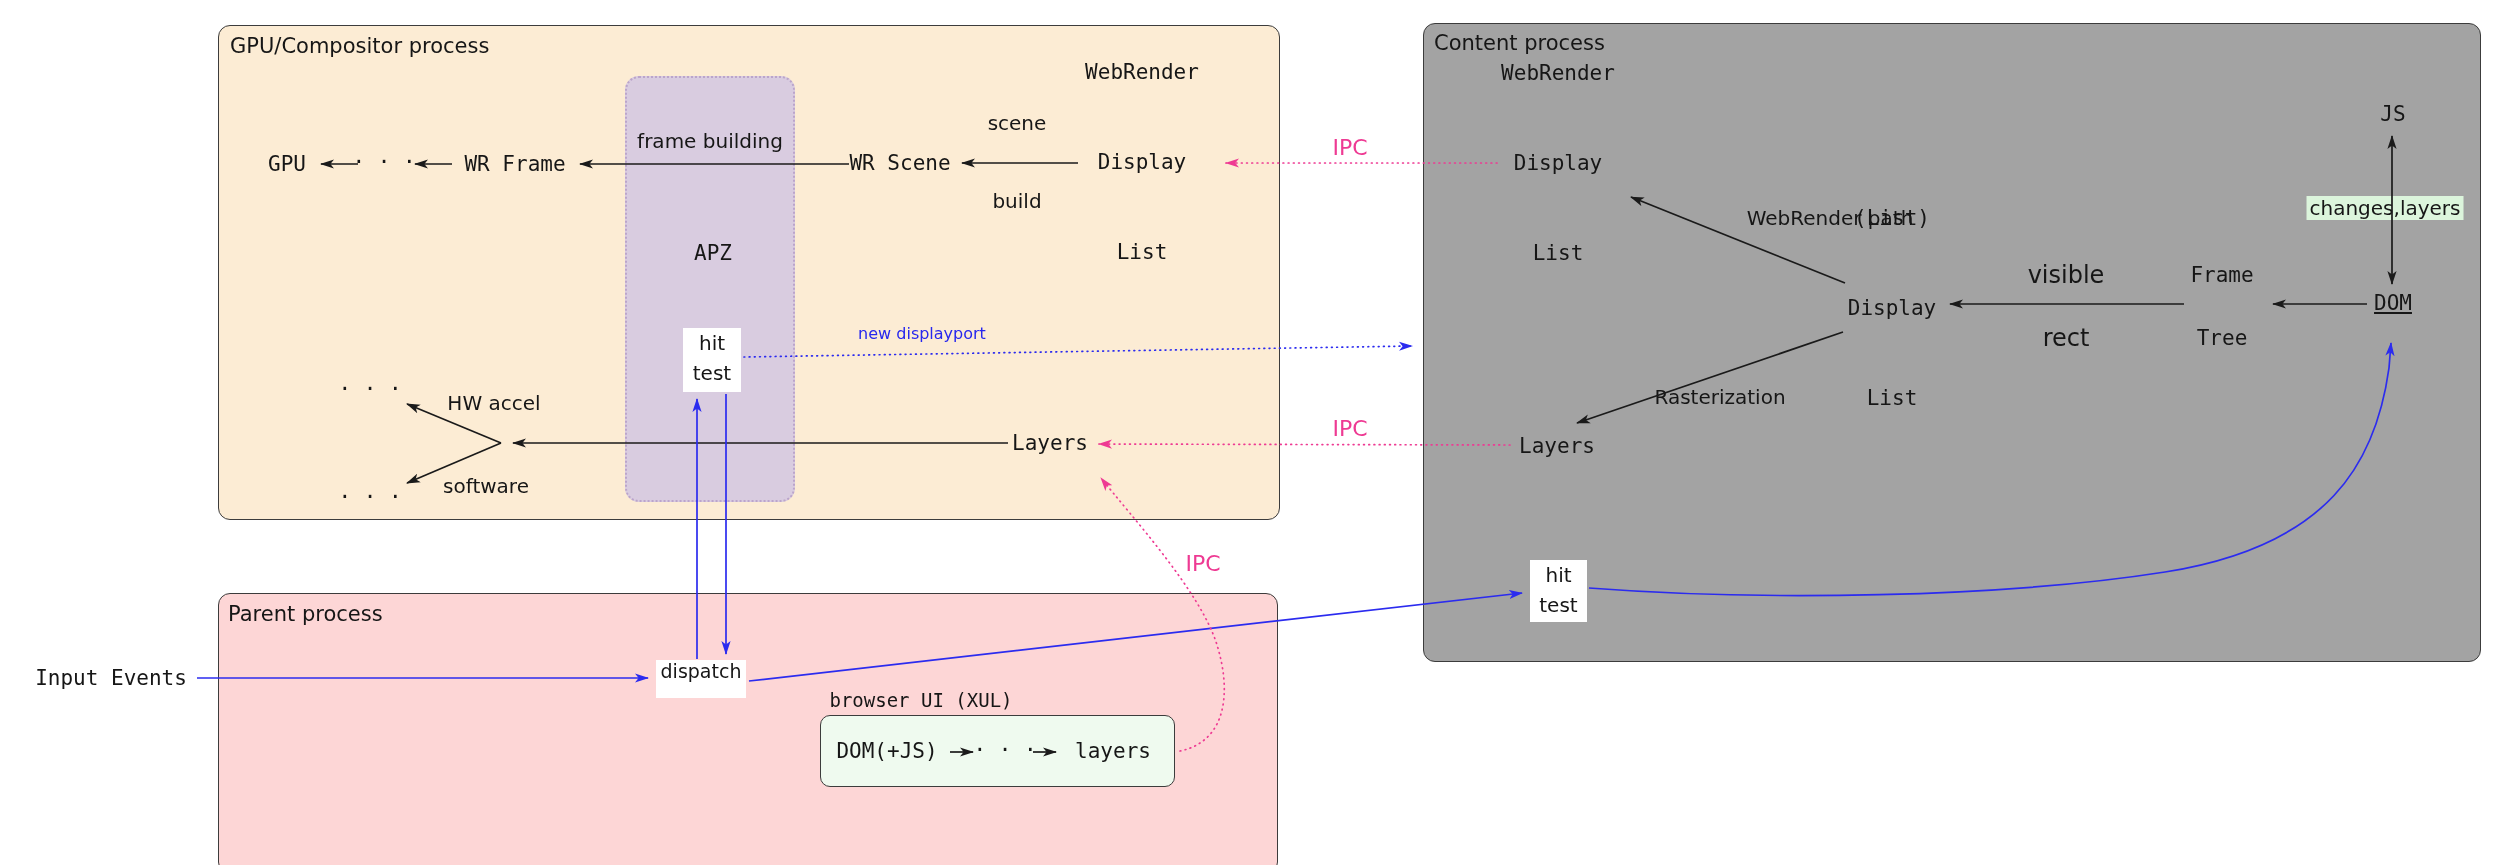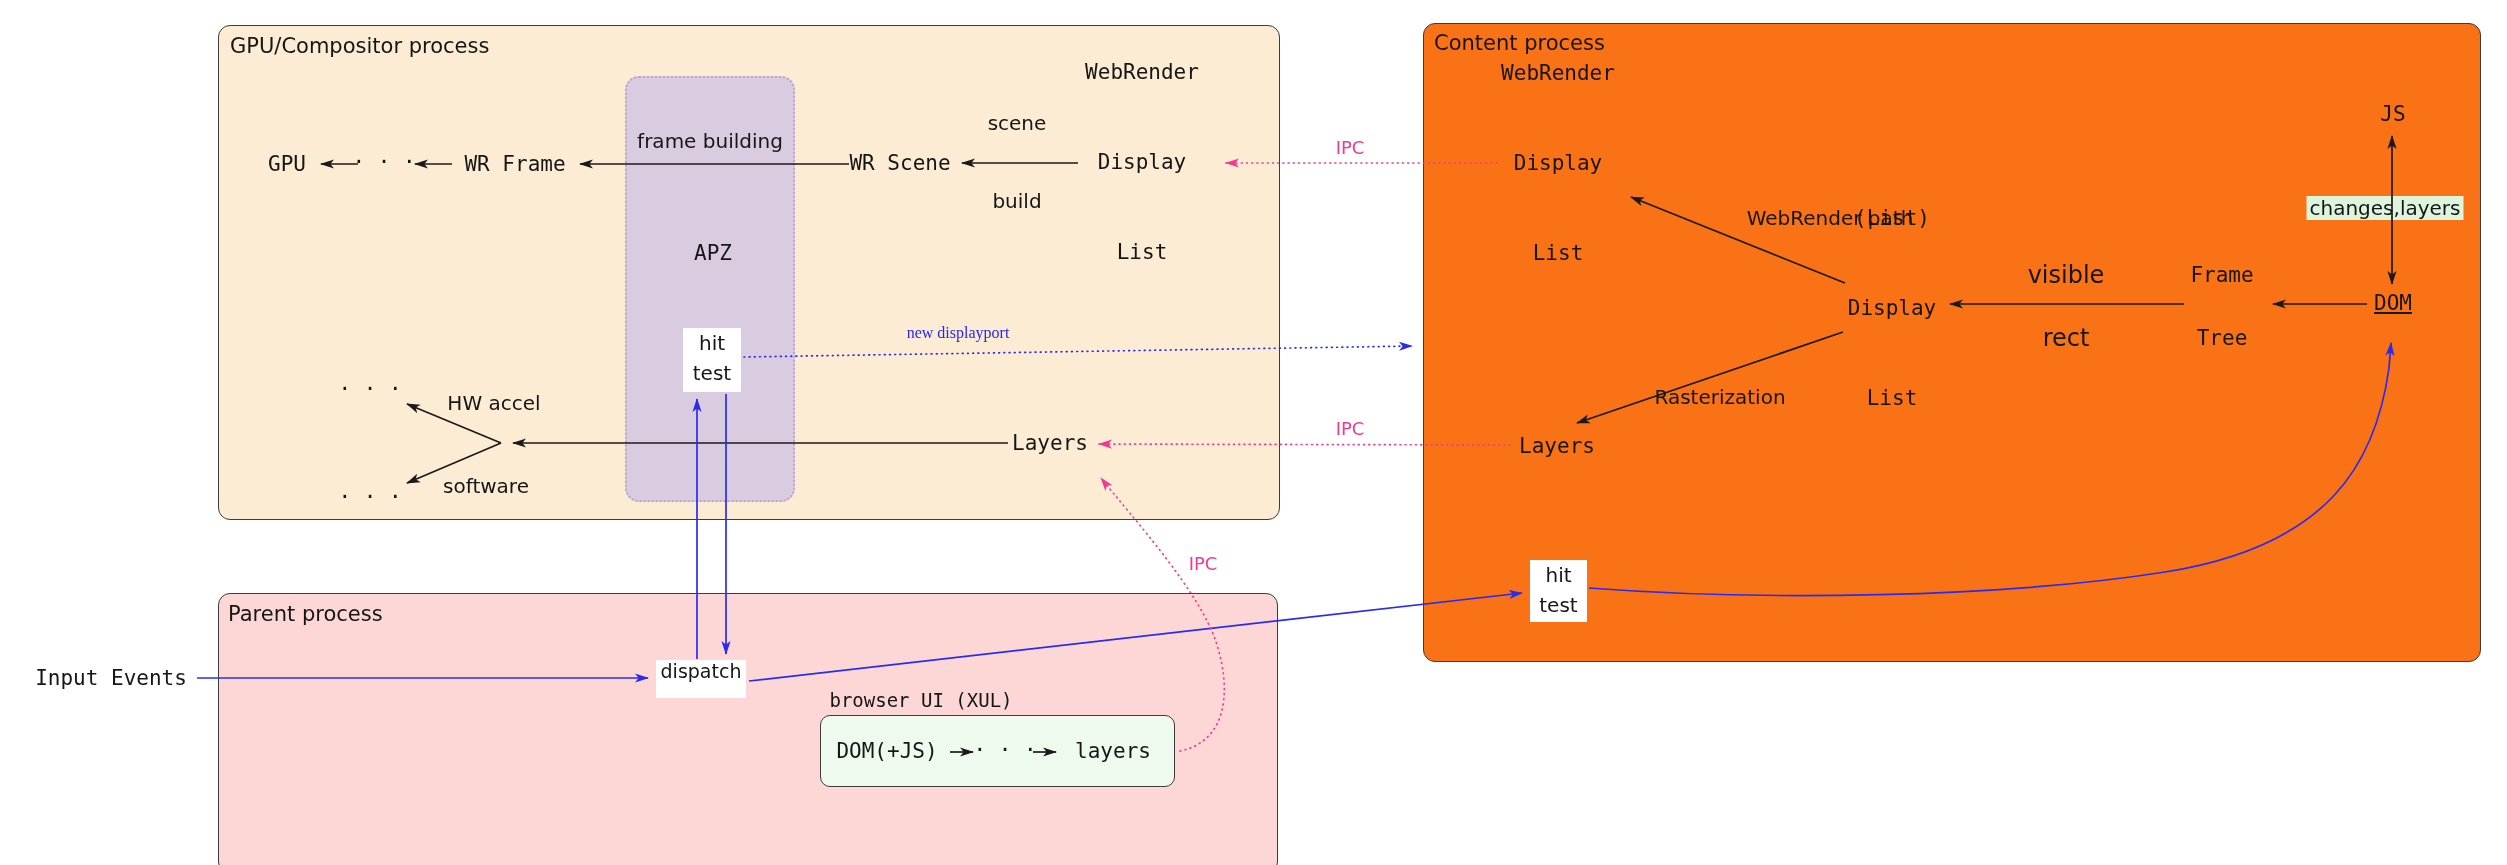--- a/index.html
+++ b/index.html
@@ -1,36 +1,36 @@
 <!DOCTYPE html>
 <html><head>
 <meta charset="utf-8">
 <style>
   html,body{margin:0;padding:0;background:#ffffff;}
   #canvas{position:relative;width:2507px;height:865px;background:#ffffff;overflow:hidden;
           font-family:"DejaVu Sans","Liberation Sans",sans-serif;color:#161616;}
   .procbox{position:absolute;border:1.6px solid #3c3c3c;border-radius:12px;box-sizing:border-box;}
   .box-gpu{left:218px;top:25px;width:1062px;height:495px;background:#fcecd4;}
   .box-parent{left:218px;top:593px;width:1060px;height:281px;background:#fdd6d6;}
-  .box-content{left:1423px;top:23px;width:1058px;height:639px;background:#f97316;}
+  .box-content{left:1423px;top:23px;width:1058px;height:639px;background:#a3a3a3;}
   .box-apz{position:absolute;left:625px;top:76px;width:170px;height:426px;background:#d9cce0;
            border:2px dotted rgba(162,132,186,.55);border-radius:14px;box-sizing:border-box;}
   .box-browser-ui{position:absolute;left:820px;top:715px;width:355px;height:72px;background:#effaef;
            border:1.6px solid #3c3c3c;border-radius:10px;box-sizing:border-box;}
   .box-title{position:absolute;font-size:21px;white-space:pre;}
   .node{position:absolute;transform:translate(-50%,-50%);text-align:center;white-space:pre;}
   .mono{font-family:"DejaVu Sans Mono","Liberation Mono",monospace;font-size:21px;}
   .sans{font-family:"DejaVu Sans","Liberation Sans",sans-serif;font-size:20px;}
   .lh30{line-height:30px;}
   .lh26{line-height:26px;}
   .lh21{line-height:21px;}
   .whitebox{position:absolute;background:#ffffff;display:flex;flex-direction:column;
             align-items:center;box-sizing:border-box;}
   .blue{color:#2727ee;}
-  .pink{color:#ee3a93;font-size:18px;}
+  .pink{color:#ee3a93;font-size:22px;}
   .small{font-size:16px;}
   .greenbg{background:#dcf5dc;padding:0 3px;}
   svg.overlay{position:absolute;left:0;top:0;pointer-events:none;}
   .stroke-black{stroke:#1a1a1a;stroke-width:1.7;fill:none;}
   .stroke-blue{stroke:#2b2bef;stroke-width:1.7;fill:none;}
   .stroke-pink{stroke:#ee3a93;stroke-width:1.7;fill:none;}
   .dotted{stroke-dasharray:0.8 4.4;stroke-linecap:round;}
 </style>
 </head>
 <body>
@@ -109,21 +109,21 @@
   <div class="node mono" style="left:1557px;top:446px;">Layers</div>
   <div class="whitebox sans lh30" style="left:1530px;top:560px;width:57px;height:62px;">
     <div>hit</div>
     <div>test</div>
   </div>
 
   <div class="node mono" style="left:111px;top:678px;">Input Events</div>
   <div class="node sans pink" style="left:1350px;top:147px;">IPC</div>
   <div class="node sans pink" style="left:1350px;top:428px;">IPC</div>
   <div class="node sans pink" style="left:1203px;top:563px;">IPC</div>
-  <div class="node sans blue small" style="left:958px;top:333px;font-family:Liberation Serif, serif;">new displayport</div>
+  <div class="node sans blue small" style="left:922px;top:333px;">new displayport</div>
 
   <svg class="overlay" width="2507" height="865" viewBox="0 0 2507 865">
     <defs>
       <marker id="mk-black" viewBox="0 0 14 10" markerWidth="14" markerHeight="10" refX="13" refY="5" orient="auto-start-reverse" markerUnits="userSpaceOnUse">
         <path d="M0,0.4 L14,5 L0,9.6 L3.6,5 Z" fill="#1a1a1a"></path>
       </marker>
       <marker id="mk-blue" viewBox="0 0 14 10" markerWidth="14" markerHeight="10" refX="13" refY="5" orient="auto-start-reverse" markerUnits="userSpaceOnUse">
         <path d="M0,0.4 L14,5 L0,9.6 L3.6,5 Z" fill="#2b2bef"></path>
       </marker>
       <marker id="mk-pink" viewBox="0 0 14 10" markerWidth="14" markerHeight="10" refX="13" refY="5" orient="auto-start-reverse" markerUnits="userSpaceOnUse">

